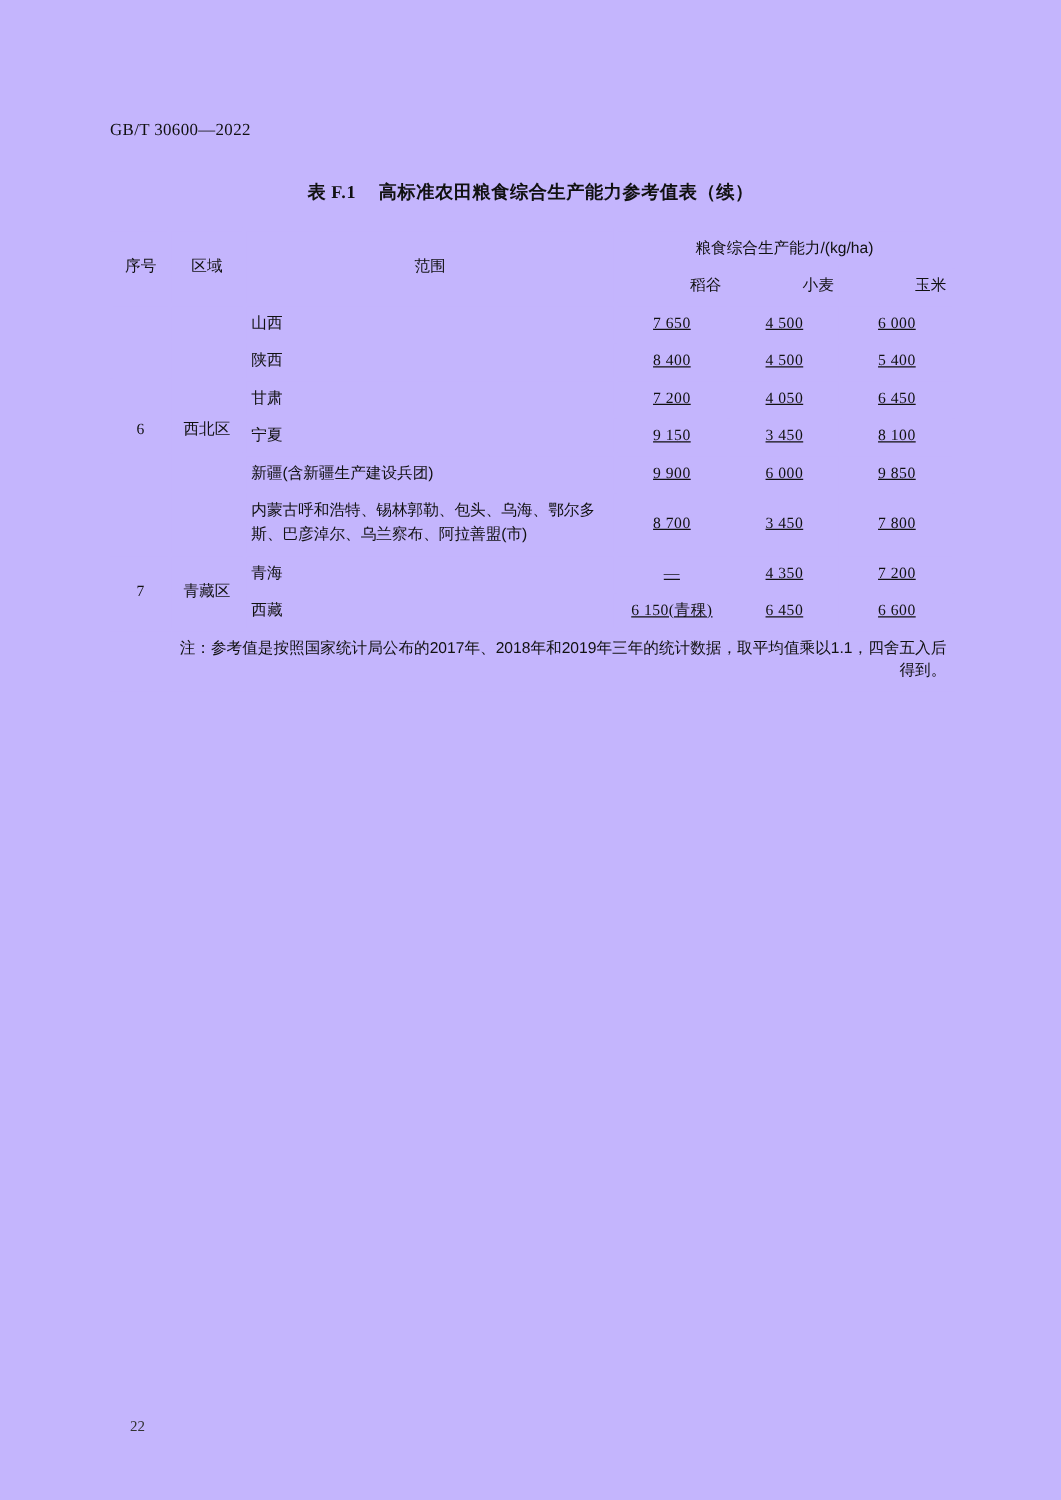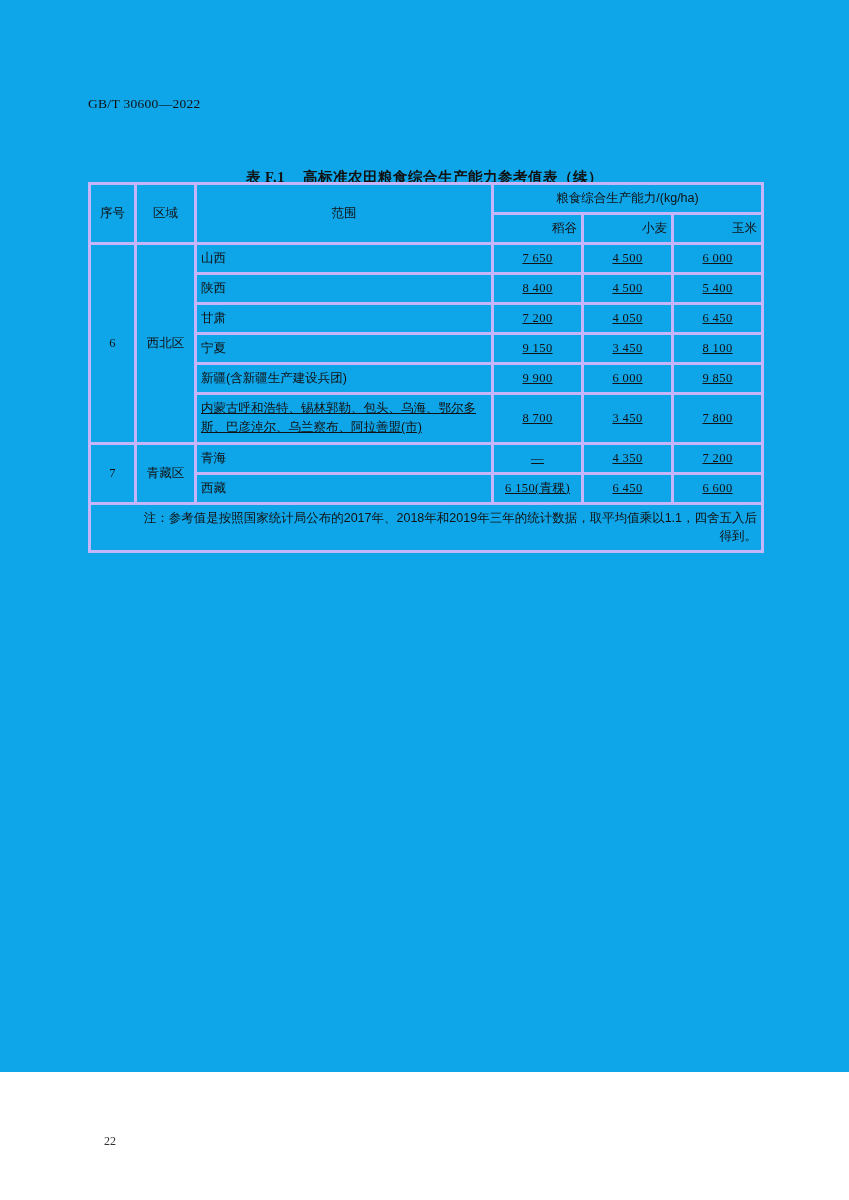--- a/index.html
+++ b/index.html
@@ -11,22 +11,22 @@
     width: 849px;
     height: 1200px;
     position: relative;
     font-family: "Liberation Serif", serif;
     color: #1a1a1a;
   }
   .page {
     position: absolute;
     inset: 0;
     width: 849px;
-    height: 1072px;
-    background: #0ea5e9;
+    height: 1200px;
+    background: #c4b5fd;
   }
   .std-header {
     position: absolute;
     left: 88px;
     top: 96px;
     font-family: "Liberation Serif", serif;
     font-size: 13.5px;
     letter-spacing: 0.3px;
     color: #111;
   }
@@ -34,21 +34,20 @@
     position: absolute;
     left: 0;
     right: 0;
     top: 144px;
     text-align: center;
     font-family: "Liberation Sans", sans-serif;
     font-weight: bold;
     font-size: 14.5px;
     letter-spacing: 0.5px;
     color: #111;
-    margin-top: 24px;
   }
   .table-title .tnum {
     font-family: "Liberation Serif", serif;
     font-weight: bold;
   }
   .table-wrap {
     position: absolute;
     left: 88px;
     top: 182px;
     width: 673px;
@@ -105,21 +104,21 @@
   }
   .note-inner .nl2 { display: block; padding-left: 26px; }
   .page-num {
     position: absolute;
     left: 104px;
     top: 1134px;
     font-family: "Liberation Serif", serif;
     font-size: 12px;
     color: #333;
   }
-  .scope-multi { line-height: 1.65; text-decoration: underline; }
+  .scope-multi { line-height: 1.65; }
 </style>
 </head>
 <body>
 
 <div class="page">
 
   <div class="std-header">GB/T 30600—2022</div>
 
   <div class="table-title">
     <span class="tnum">表 F.1</span>

